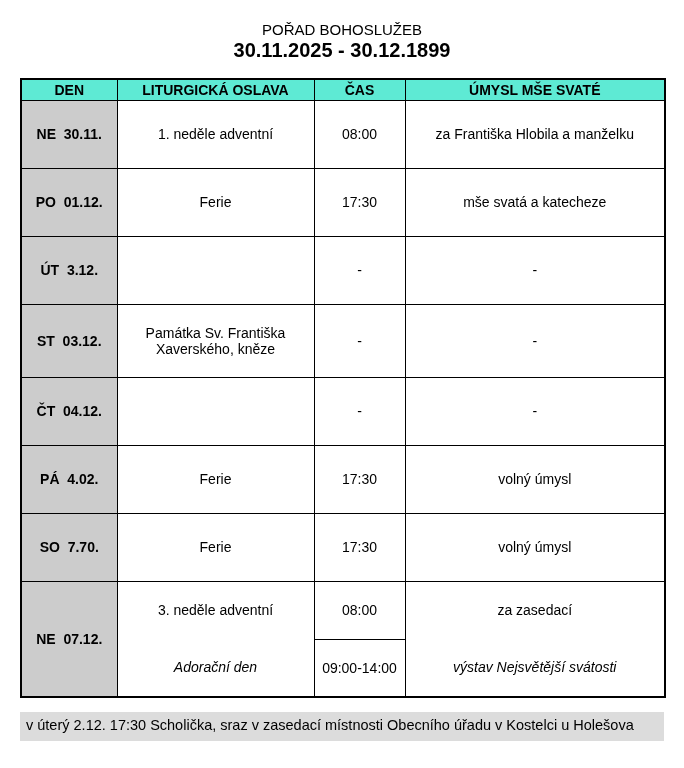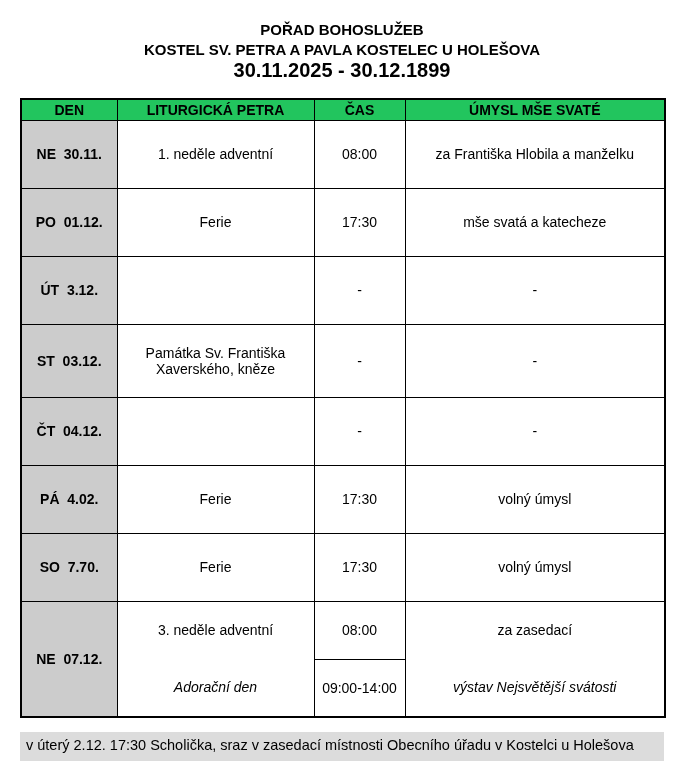--- a/index.html
+++ b/index.html
@@ -16,21 +16,21 @@
     height: 768px;
     background: #ffffff;
     overflow: hidden;
   }
   .titleblock {
     text-align: center;
     padding-top: 20px;
   }
   .title-line1, .title-line2 {
     font-size: 15px;
-    font-weight: bold;
+    font-weight: normal;
     line-height: 20px;
     text-align: center;
   }
   .title-line3 {
     font-size: 20px;
     font-weight: bold;
     line-height: 20px;
   }
   table.schedule {
     border-collapse: collapse;
@@ -41,21 +41,21 @@
   }
   table.schedule th,
   table.schedule td {
     border: 1px solid #000000;
     font-size: 14px;
     text-align: center;
     vertical-align: middle;
     padding: 20px 6px;
   }
   table.schedule th {
-    background: #22c55e;
+    background: #5eead4;
     font-weight: bold;
     height: 21px;
     padding: 1px 4px;
   }
   table.schedule tr.data-row { height: 68px; }
   table.schedule tr.sub1 { height: 58px; }
   table.schedule tr.sub2 { height: 36px; }
   td.den {
     background: #cccccc;
     font-weight: bold;
@@ -74,35 +74,34 @@
     padding: 3px 8px 5px 6px;
   }
 </style>
 </head>
 <body>
 
 <div class="page">
 
   <div class="titleblock">
     <div class="title-line1">POŘAD BOHOSLUŽEB</div>
-    <div class="title-line2">KOSTEL SV. PETRA A PAVLA KOSTELEC U HOLEŠOVA</div>
     <div class="title-line3">30.11.2025 - 30.12.1899</div>
   </div>
 
   <table class="schedule">
     <colgroup>
       <col style="width:96px">
       <col style="width:197px">
       <col style="width:91px">
       <col style="width:260px">
     </colgroup>
     <thead>
       <tr>
         <th>DEN</th>
-        <th>LITURGICKÁ PETRA</th>
+        <th>LITURGICKÁ OSLAVA</th>
         <th>ČAS</th>
         <th>ÚMYSL MŠE SVATÉ</th>
       </tr>
     </thead>
     <tbody>
       <tr class="data-row">
         <td class="den">NE  30.11.</td>
         <td>1. neděle adventní</td>
         <td>08:00</td>
         <td>za Františka Hlobila a manželku</td>

